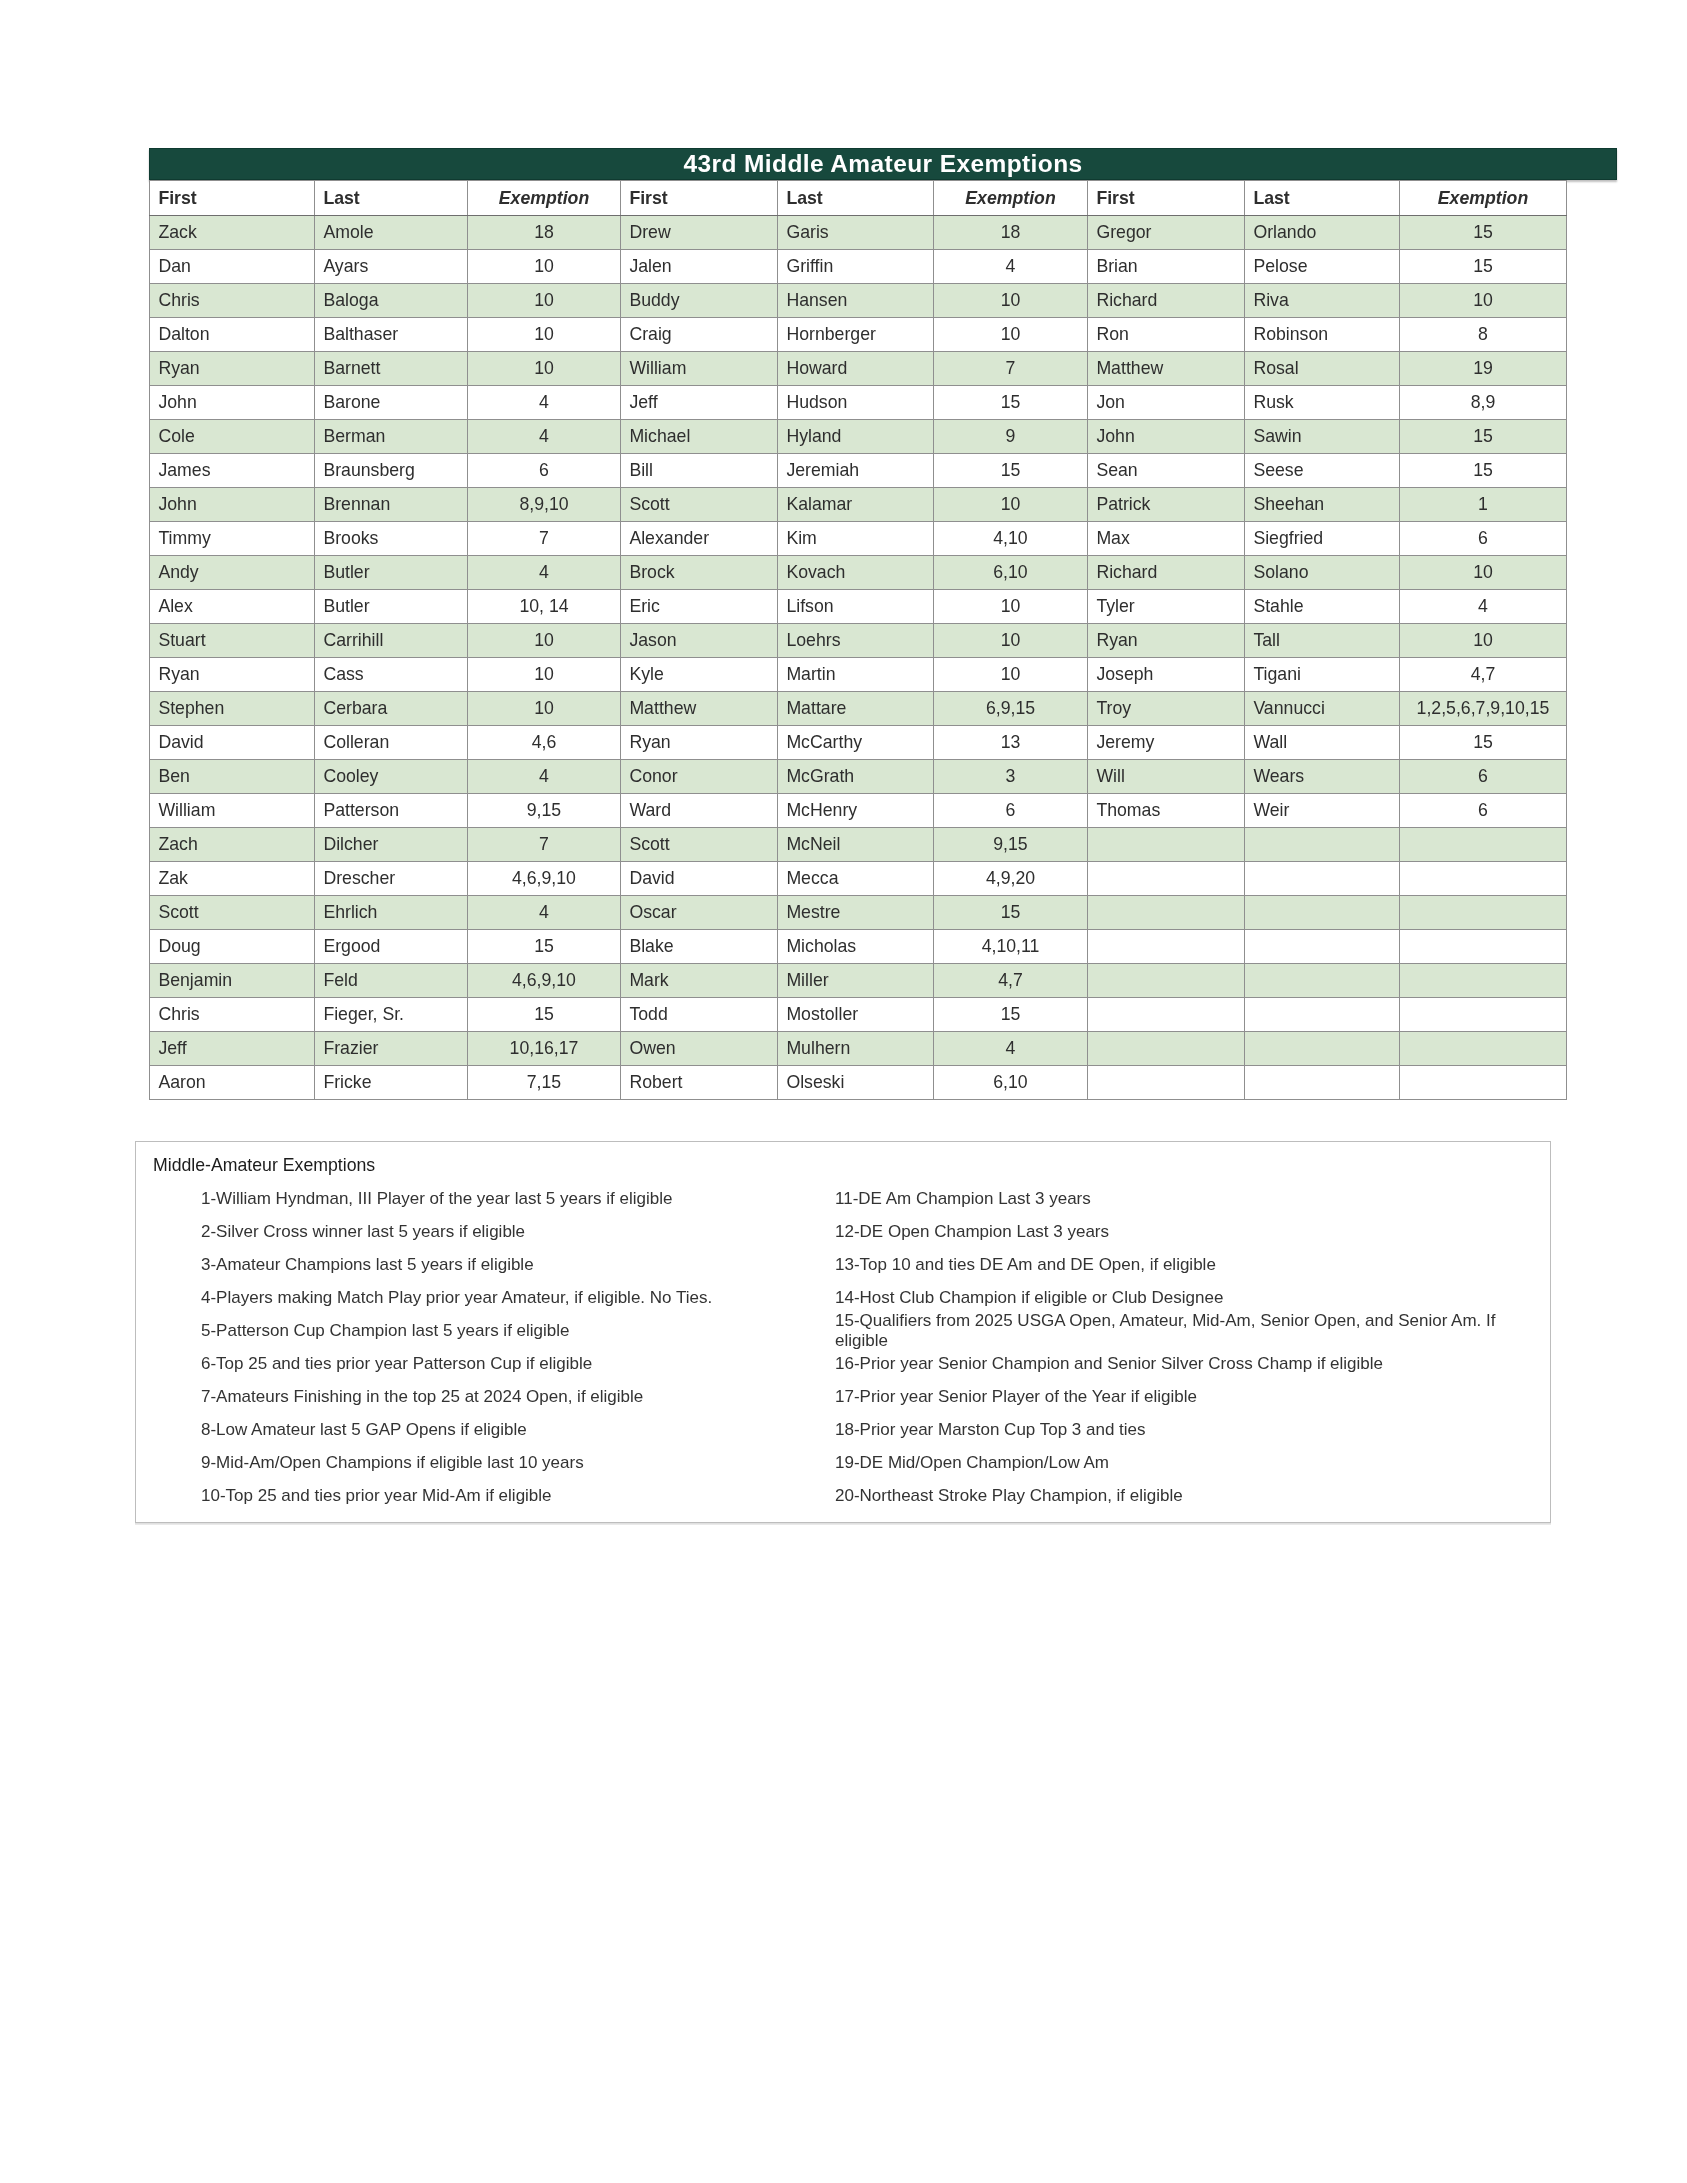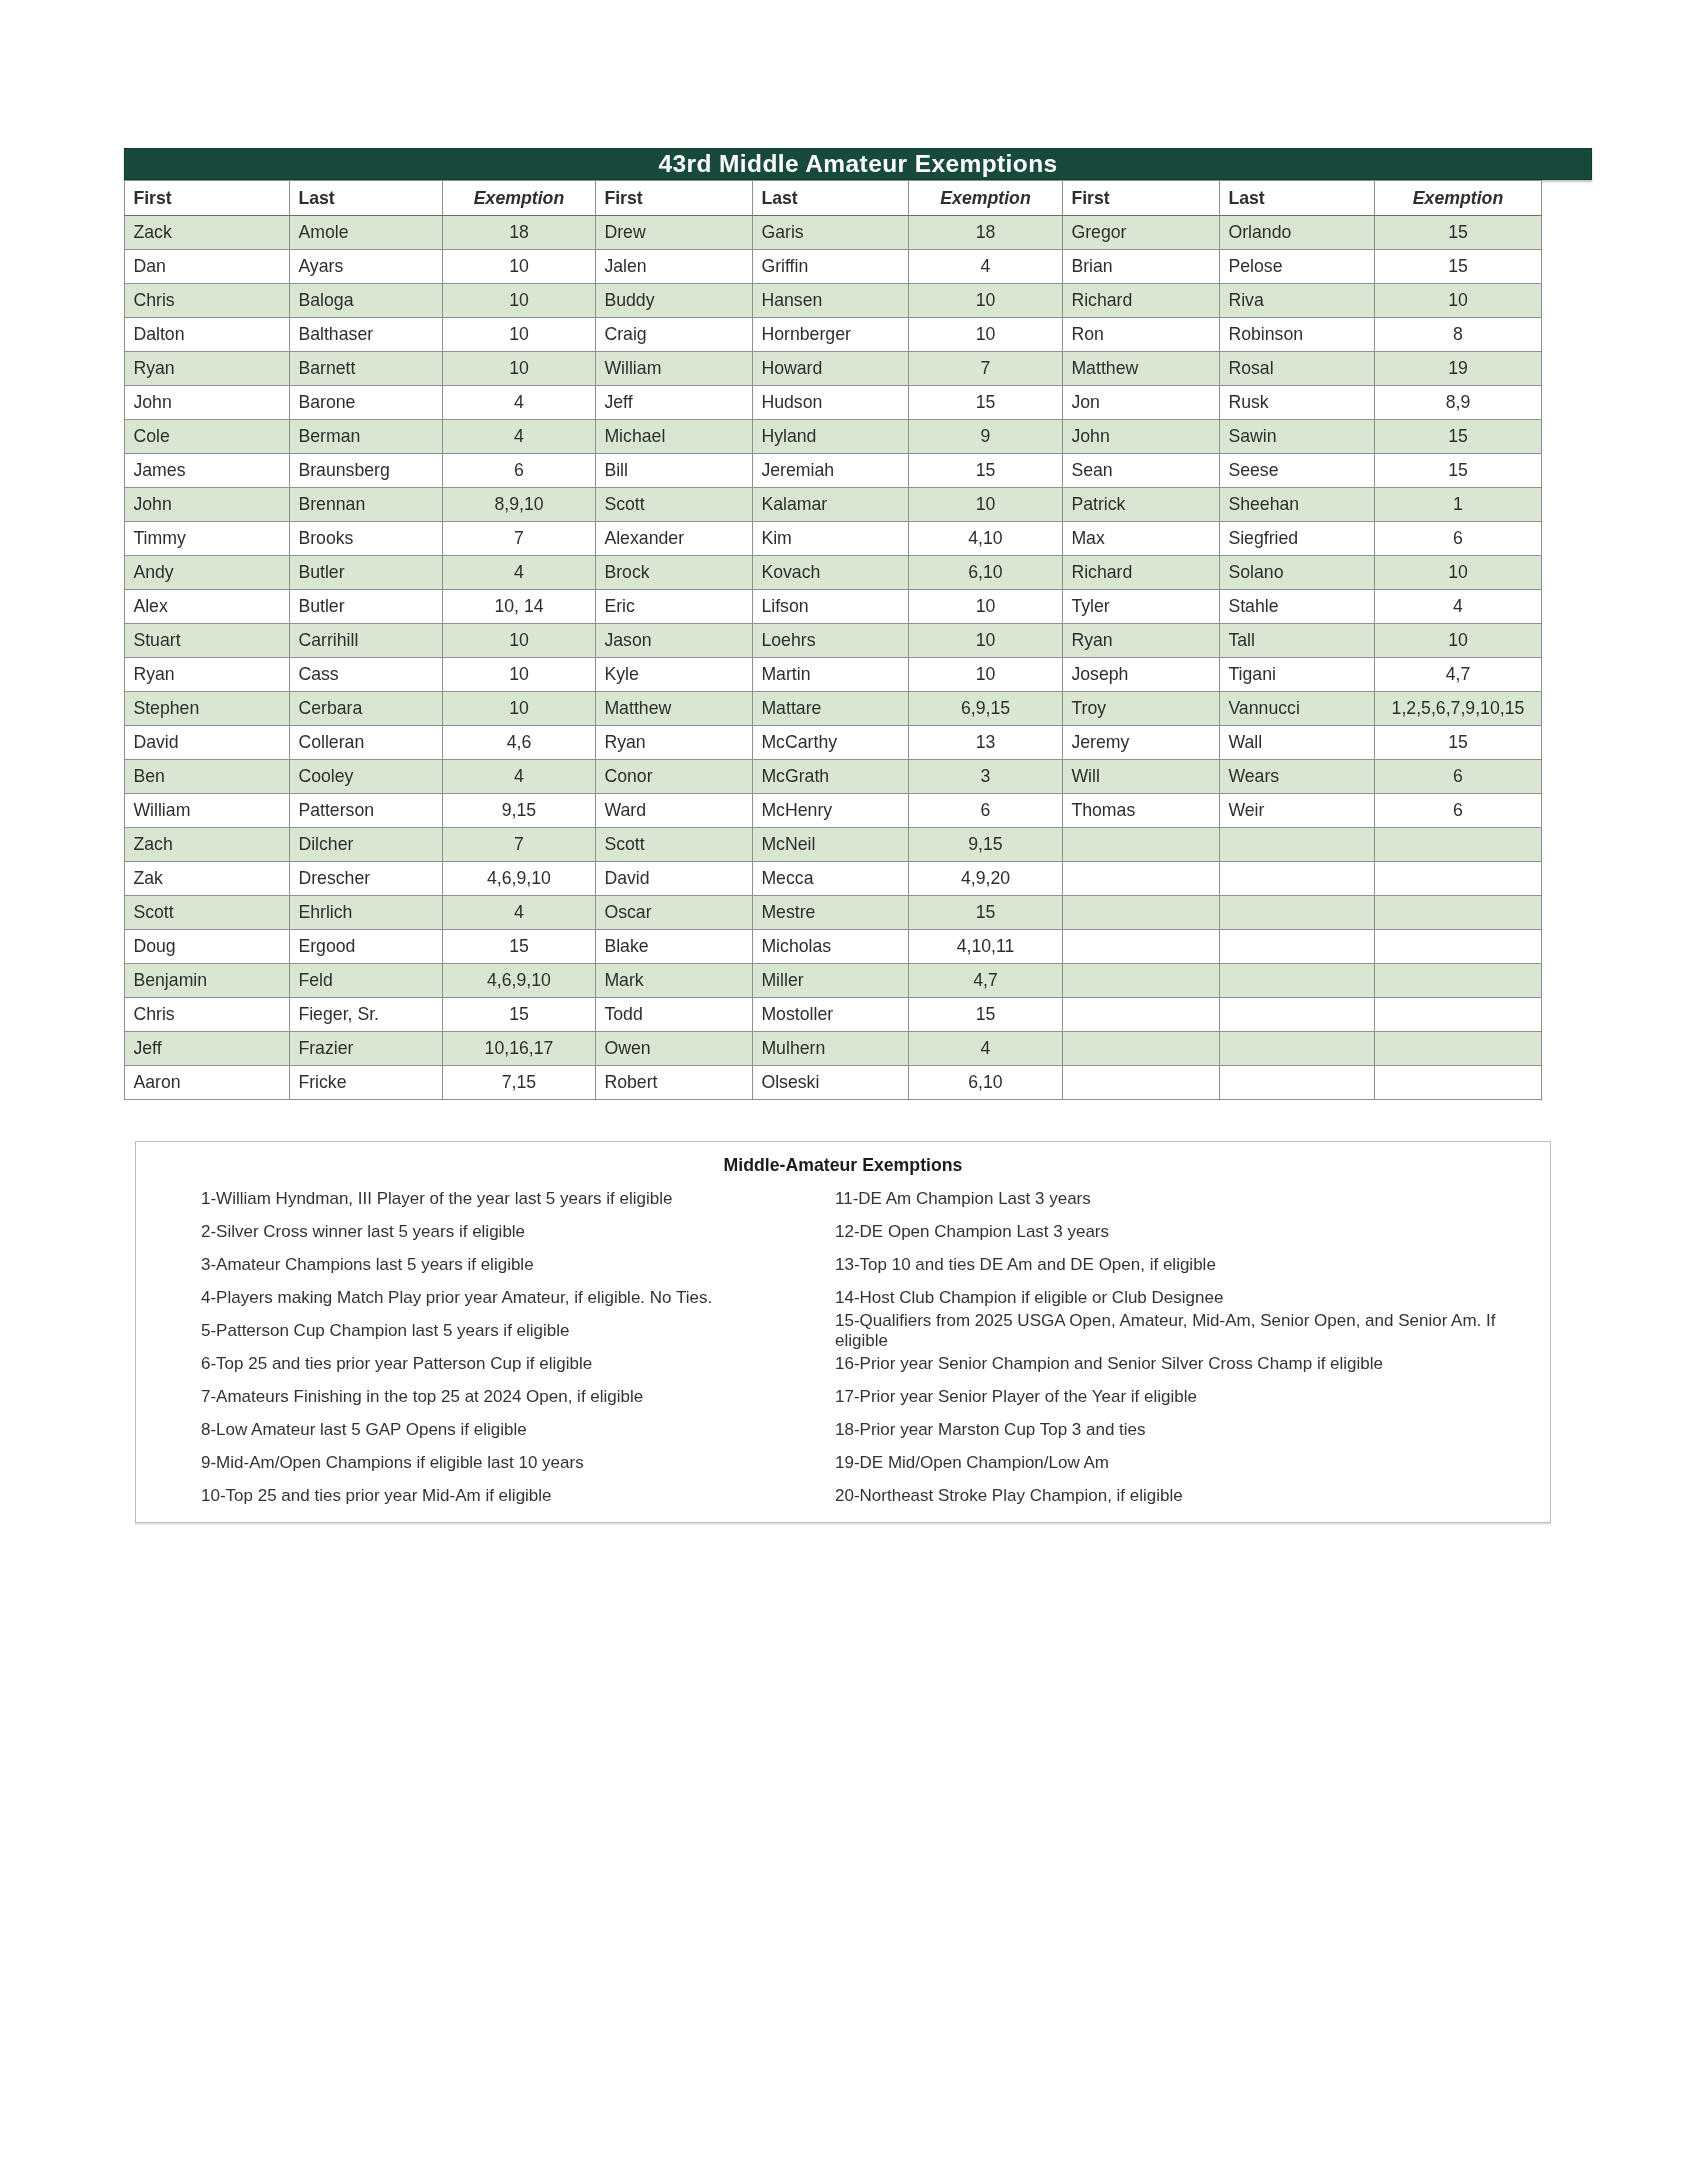--- a/index.html
+++ b/index.html
@@ -13,21 +13,21 @@
   }
   *{box-sizing:border-box;}
   html,body{margin:0;padding:0;}
   body{
     width:1687px;height:2183px;background:#ffffff;
     font-family:"Liberation Sans",sans-serif;color:var(--text);
   }
   .page{position:relative;width:1687px;height:2183px;overflow:hidden;}
 
   
-  .table-section{position:absolute;left:124px;top:148px;width:1468px;}
+  .table-section{position:absolute;left:149px;top:148px;width:1468px;}
   .title-bar{
     width:100%;height:32px;background:var(--titlebar-bg);
     border:0.8px solid #0f3a30;
     display:flex;align-items:center;justify-content:center;
     box-shadow:0 1.7px 1.7px rgba(0,0,0,0.25);
   }
   .title-bar span{
     color:var(--title-text);font-size:24.5px;font-weight:bold;letter-spacing:0.4px;
   }
   table.exemptions{
@@ -52,21 +52,21 @@
   tbody tr:nth-child(odd) td{background:var(--stripe);}
   tbody tr:nth-child(even) td{background:#ffffff;}
 
   
   .legend-box{
     position:absolute;left:135px;top:1141px;width:1416px;
     border:0.8px solid var(--legend-border);
     box-shadow:0 1.7px 0 rgba(0,0,0,0.12);
     padding:11.8px 17px 10px 17px;background:#fff;
   }
-  .legend-title{font-size:17.7px;font-weight:bold;color:#1c1c1c;line-height:23.6px;margin-bottom:5px;text-align:center;}
+  .legend-title{font-size:17.7px;font-weight:normal;color:#1c1c1c;line-height:23.6px;margin-bottom:5px;}
   .legend-row{display:flex;height:33px;align-items:center;}
   .legend-item{font-size:17px;color:#333;}
   .legend-item.left{width:634px;flex:none;margin-left:48px;}
   .legend-item.right{flex:1;}
 </style>
 </head>
 <body>
 
 <div class="page">
 

